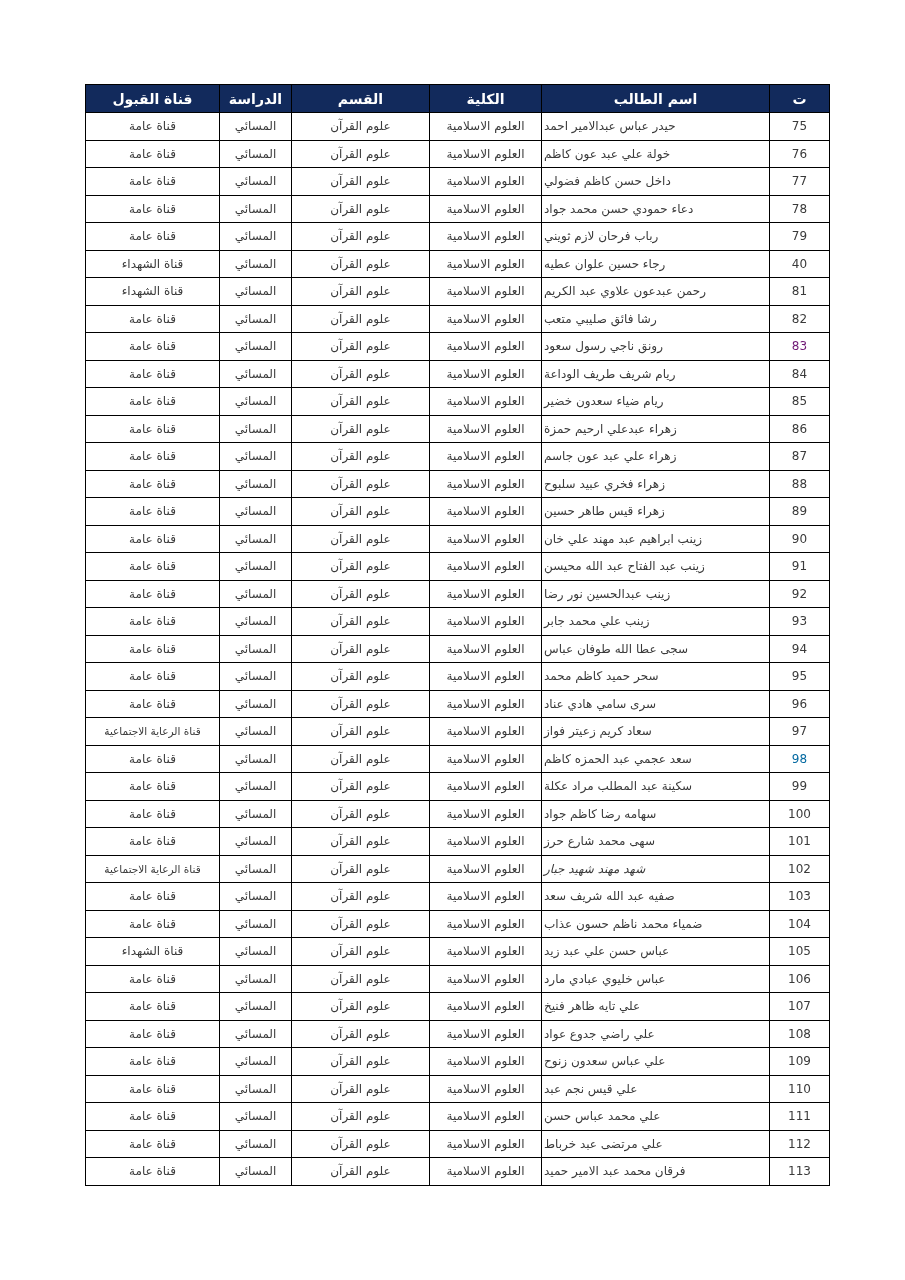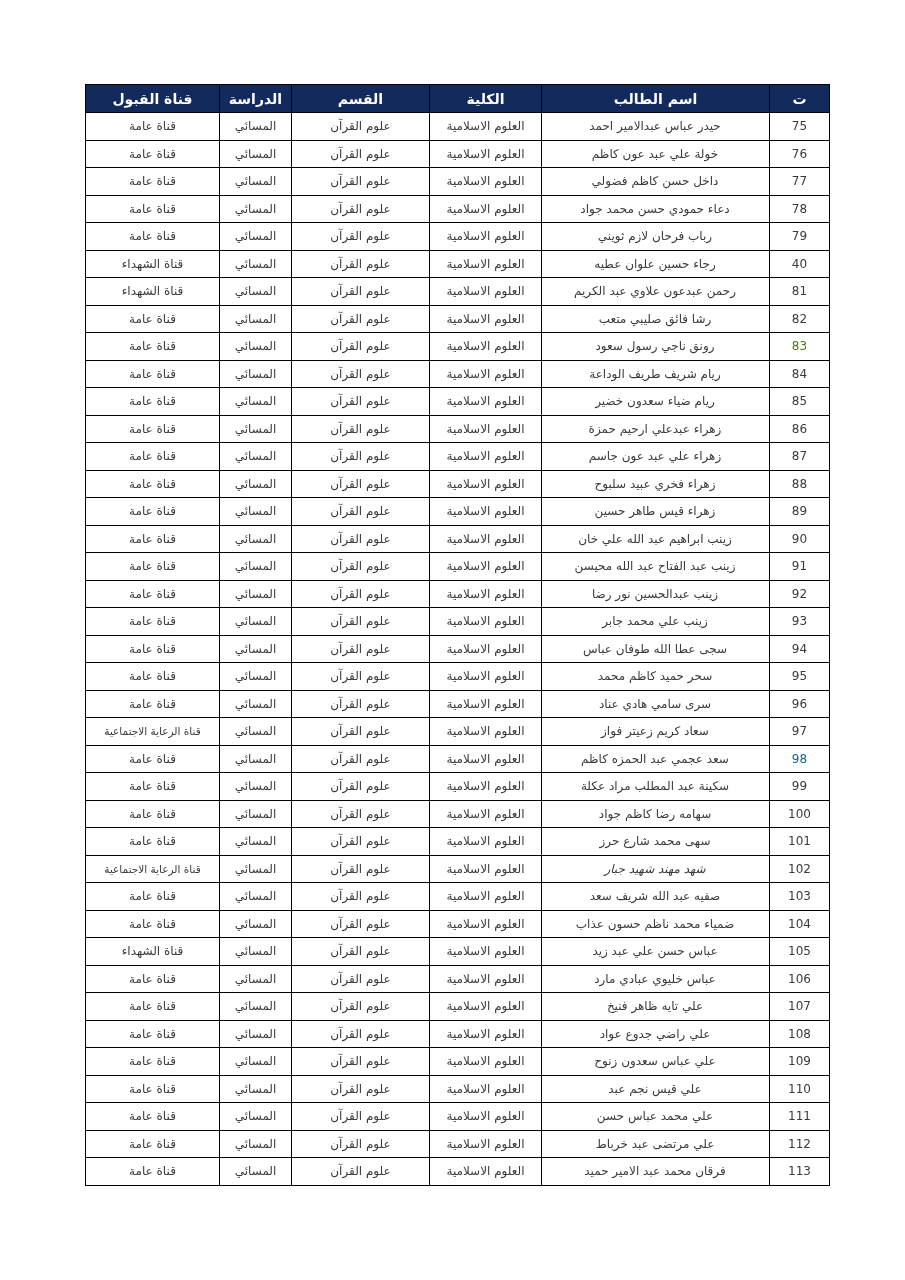--- a/index.html
+++ b/index.html
@@ -39,21 +39,21 @@
   table.roster td {
     height: 26.5px;
     font-size: 12px;
     text-align: center;
     vertical-align: middle;
     padding: 0 2px;
     white-space: nowrap;
     overflow: hidden;
   }
   table.roster td.name-cell {
-    text-align: center;
+    text-align: left;
     padding-right: 3px;
   }
   table.roster td.tight {
     font-size: 10.5px;
     letter-spacing: -0.2px;
   }
   col.c-no      { width: 60px; }
   col.c-name    { width: 228px; }
   col.c-college { width: 112px; }
   col.c-dept    { width: 138px; }
@@ -142,21 +142,21 @@
         </tr>
         <tr>
           <td style="color: rgb(58, 58, 58);">82</td>
           <td class="name-cell" style="color: rgb(58, 58, 58);">رشا فائق صليبي متعب</td>
           <td style="color: rgb(58, 58, 58);">العلوم الاسلامية</td>
           <td style="color: rgb(58, 58, 58);">علوم القرآن</td>
           <td style="color: rgb(58, 58, 58);">المسائي</td>
           <td style="color: rgb(58, 58, 58);">قناة عامة</td>
         </tr>
         <tr>
-          <td style="color: #4d7c0f;">83</td>
+          <td style="color: #701a75;">83</td>
           <td class="name-cell" style="color: rgb(58, 58, 58);">رونق ناجي رسول سعود</td>
           <td style="color: rgb(58, 58, 58);">العلوم الاسلامية</td>
           <td style="color: rgb(58, 58, 58);">علوم القرآن</td>
           <td style="color: rgb(58, 58, 58);">المسائي</td>
           <td style="color: rgb(58, 58, 58);">قناة عامة</td>
         </tr>
         <tr>
           <td style="color: rgb(58, 58, 58);">84</td>
           <td class="name-cell" style="color: rgb(58, 58, 58);">ريام شريف طريف الوداعة</td>
           <td style="color: rgb(58, 58, 58);">العلوم الاسلامية</td>
@@ -199,21 +199,21 @@
         <tr>
           <td style="color: rgb(58, 58, 58);">89</td>
           <td class="name-cell" style="color: rgb(58, 58, 58);">زهراء قيس طاهر حسين</td>
           <td style="color: rgb(58, 58, 58);">العلوم الاسلامية</td>
           <td style="color: rgb(58, 58, 58);">علوم القرآن</td>
           <td style="color: rgb(58, 58, 58);">المسائي</td>
           <td style="color: rgb(58, 58, 58);">قناة عامة</td>
         </tr>
         <tr>
           <td style="color: rgb(58, 58, 58);">90</td>
-          <td class="name-cell" style="color: rgb(58, 58, 58);">زينب ابراهيم عبد الله علي خان</td>
+          <td class="name-cell" style="color: rgb(58, 58, 58);">زينب ابراهيم عبد مهند علي خان</td>
           <td style="color: rgb(58, 58, 58);">العلوم الاسلامية</td>
           <td style="color: rgb(58, 58, 58);">علوم القرآن</td>
           <td style="color: rgb(58, 58, 58);">المسائي</td>
           <td style="color: rgb(58, 58, 58);">قناة عامة</td>
         </tr>
         <tr>
           <td style="color: rgb(58, 58, 58);">91</td>
           <td class="name-cell" style="color: rgb(58, 58, 58);">زينب عبد الفتاح عبد الله محيسن</td>
           <td style="color: rgb(58, 58, 58);">العلوم الاسلامية</td>
           <td style="color: rgb(58, 58, 58);">علوم القرآن</td>

